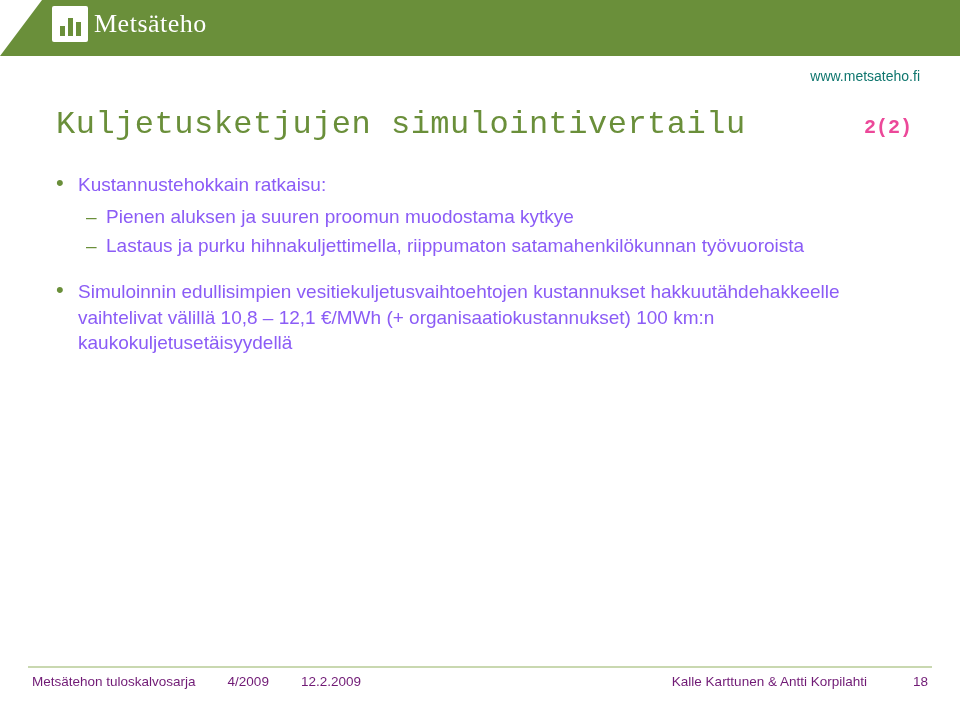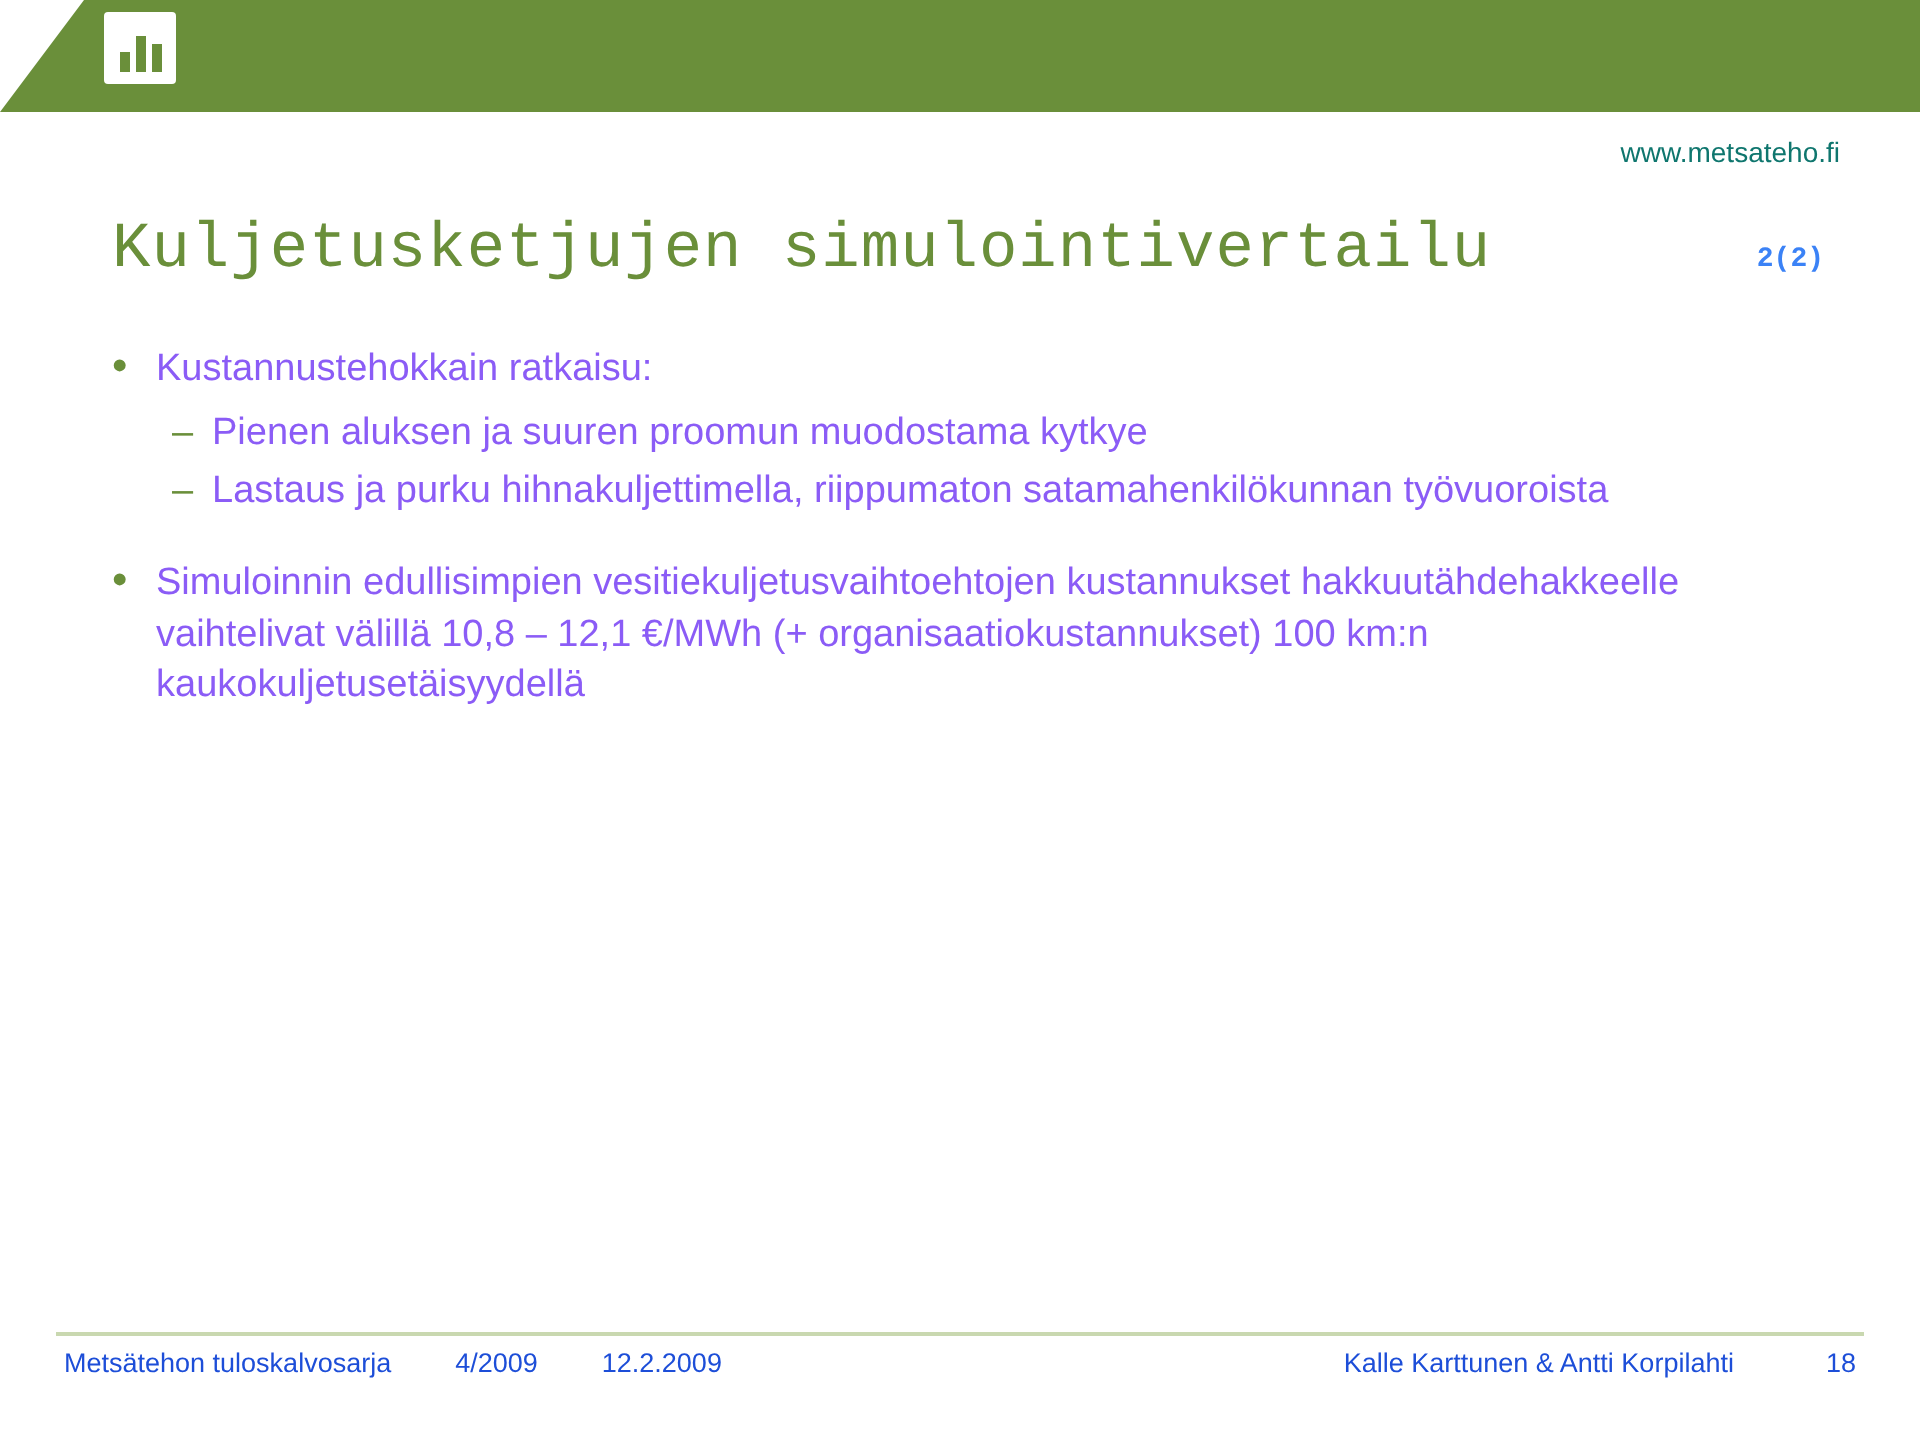--- a/index.html
+++ b/index.html
@@ -15,46 +15,47 @@
   .logo-mark {
     width: 36px; height: 36px; background: #fff; border-radius: 2px;
     display: flex; align-items: flex-end; justify-content: center; padding-bottom: 6px; gap: 3px;
   }
   .bar { width: 5px; background: #6a8f3a; }
   .b1 { height: 10px; } .b2 { height: 18px; } .b3 { height: 14px; }
   .logo-text { color: #fff; font-size: 26px; font-family: Georgia, 'Times New Roman', serif; letter-spacing: .5px; }
   .url { position: absolute; right: 40px; top: 68px; font-size: 14px; color: #0f766e; }
   .title-row { position: absolute; left: 56px; top: 106px; right: 48px; display: flex; justify-content: space-between; align-items: baseline; }
   .title { color: #6a8f3a; font-family: "Courier New", Courier, monospace; font-weight: normal; font-size: 32px; letter-spacing: .5px; }
-  .page-indicator { color: #3b82f6; font-family: "Courier New", Courier, monospace; font-weight: bold; font-size: 14px; }
+  .page-indicator { color: #ec4899; font-family: "Courier New", Courier, monospace; font-weight: bold; font-size: 20px; }
   .content { position: absolute; left: 56px; right: 56px; top: 172px; font-size: 19px; line-height: 1.35; color: #8b5cf6; }
   .bullet-l1 { position: relative; padding-left: 22px; margin-bottom: 6px; }
   .bullet-l1::before { content: "•"; position: absolute; left: 0; top: 0; color: #6a8f3a; font-size: 22px; line-height: 1; }
   .dash-l2 { position: relative; padding-left: 50px; margin-top: 4px; }
   .dash-l2::before { content: "–"; position: absolute; left: 30px; top: 0; color: #6a8f3a; font-size: 19px; }
   .spacer { height: 20px; }
   .footer { position: absolute; left: 0; right: 0; bottom: 20px; height: 30px; }
   .footer-line { position: absolute; left: 28px; right: 28px; top: 0; height: 2px; background: #c9d8b0; }
-  .footer-row { position: absolute; left: 32px; right: 32px; top: 8px; display: flex; justify-content: space-between; font-size: 13.5px; color: #1d4ed8; }
+  .footer-row { position: absolute; left: 32px; right: 32px; top: 8px; display: flex; justify-content: space-between; font-size: 13.5px; color: #701a75; }
   .footer-left { display: flex; gap: 32px; }
   .footer-right { display: flex; gap: 46px; align-items: center; }
 </style>
 </head>
 <body>
 
 <div class="slide">
 
   <div class="header">
     <div class="header-triangle"></div>
     <div class="logo-wrap">
       <div class="logo-mark">
         <div class="bar b1"></div>
           <div class="bar b2"></div>
           <div class="bar b3"></div>
       </div>
+      <div class="logo-text">Metsäteho</div>
     </div>
   </div>
 
   <div class="url">www.metsateho.fi</div>
 
   <div class="title-row">
     <div class="title">Kuljetusketjujen simulointivertailu</div>
     <div class="page-indicator">2(2)</div>
   </div>
 

